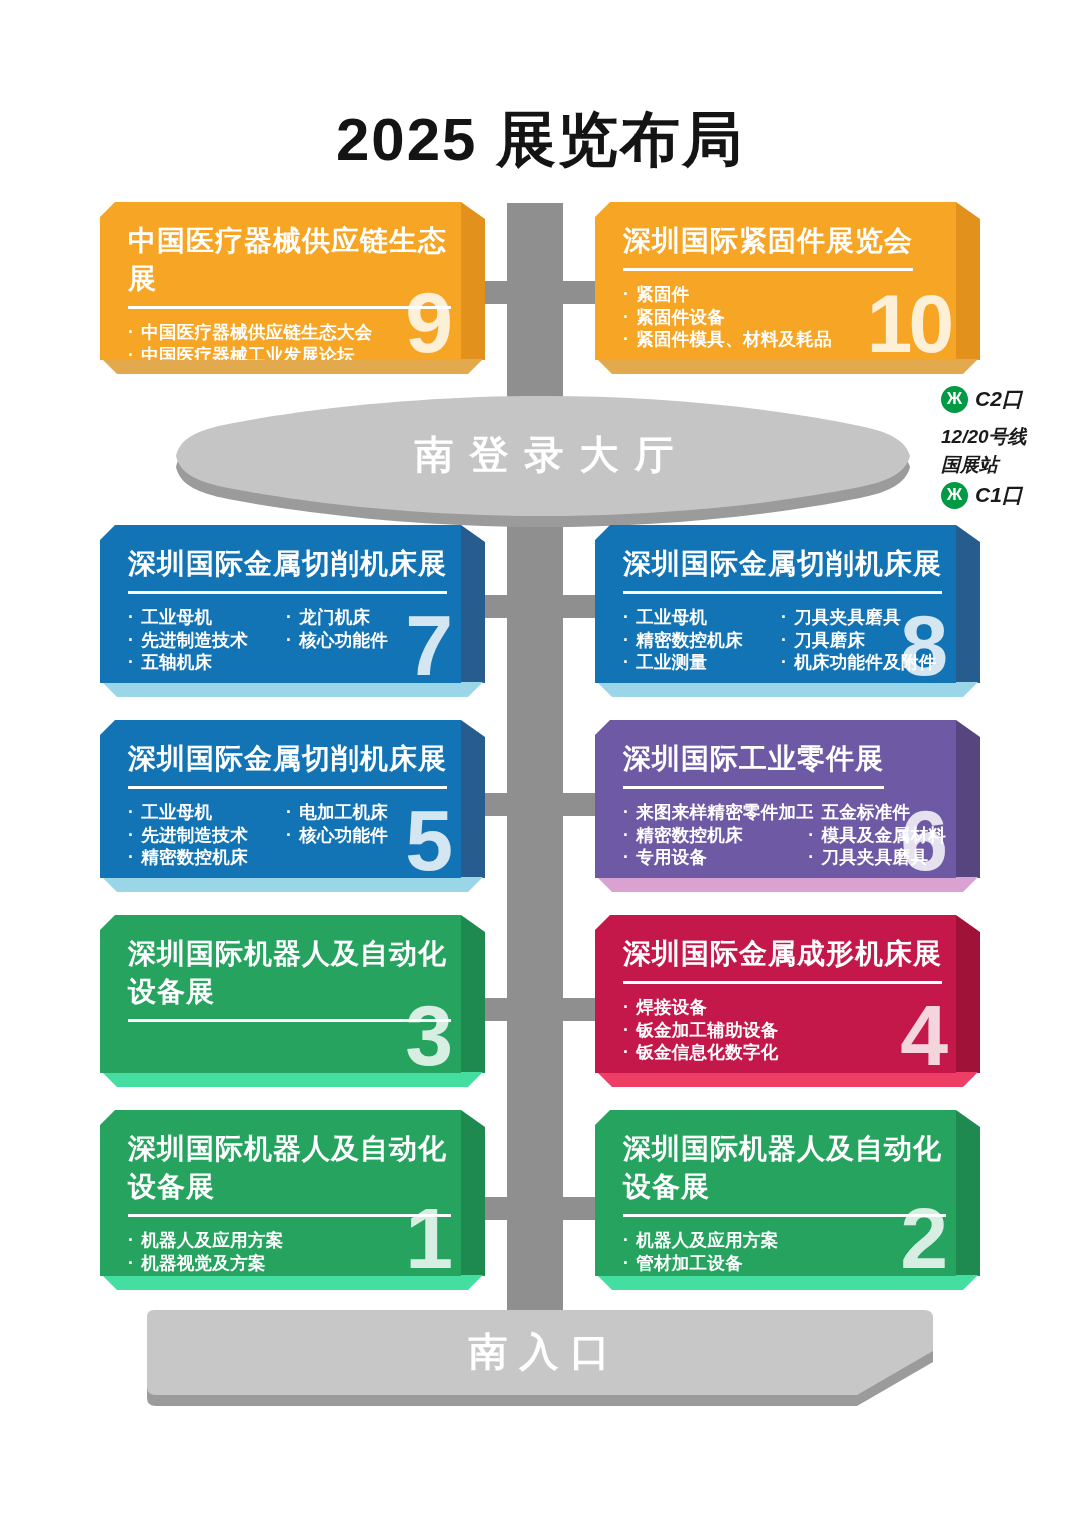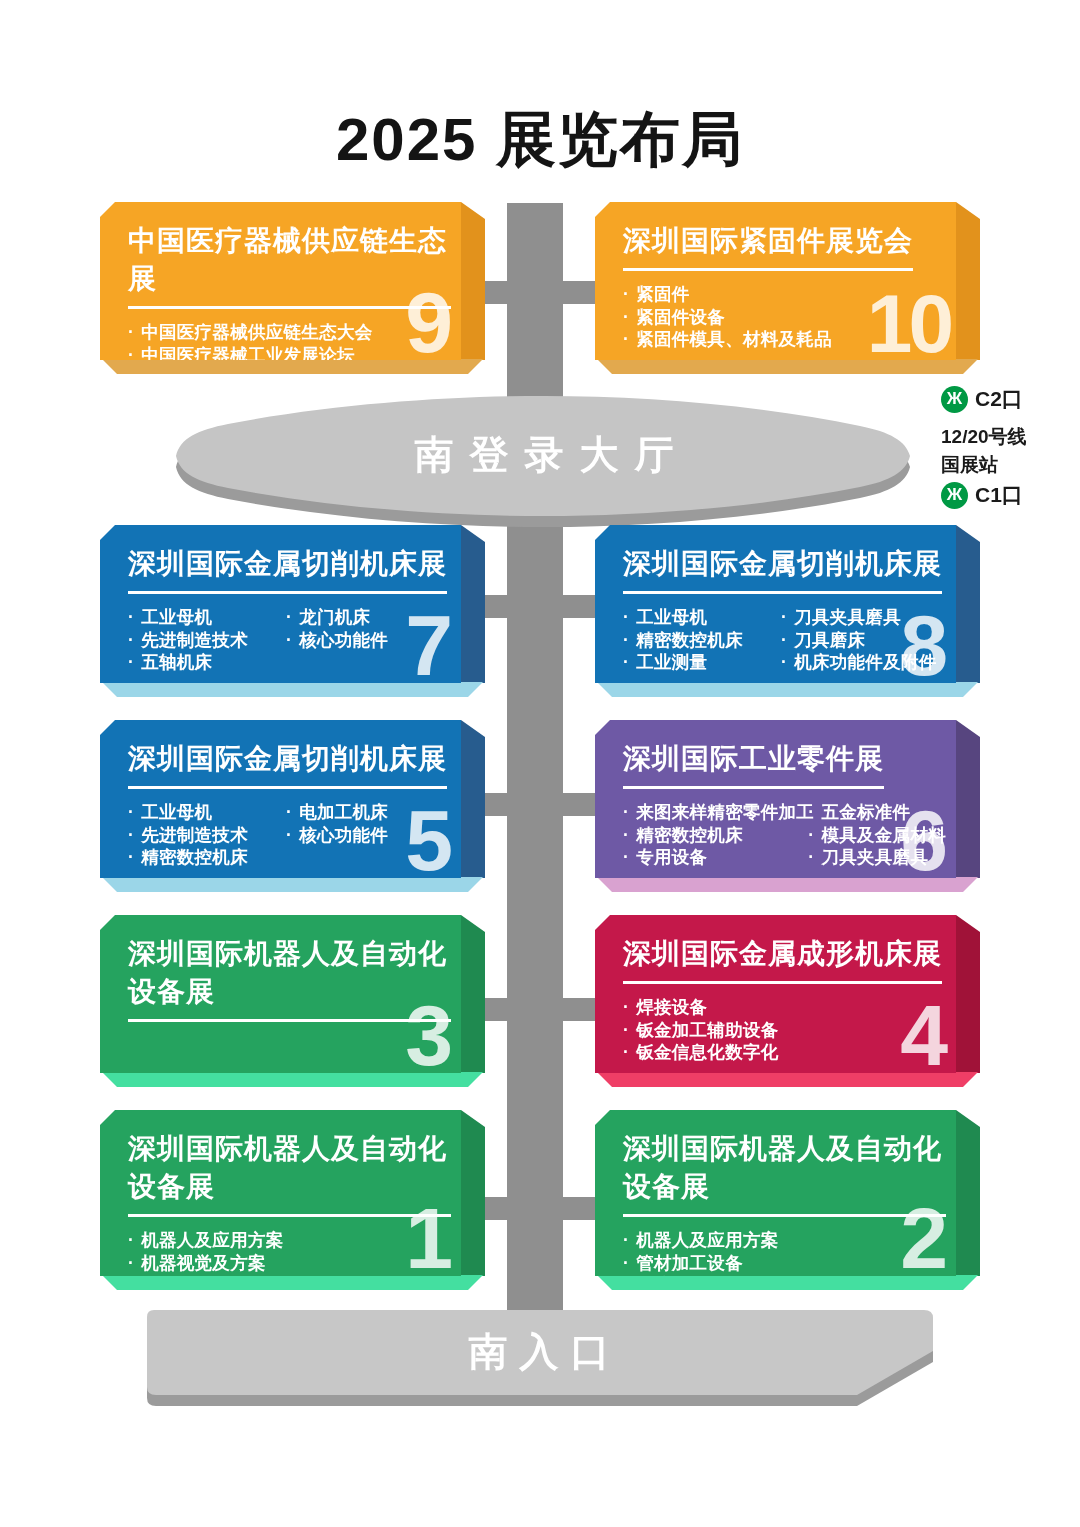--- a/index.html
+++ b/index.html
@@ -91,23 +91,23 @@
   
   .metro { position:absolute; left:941px; z-index:3; display:flex; align-items:center; gap:7px; }
   .metro-c2 { top:385px; }
   .metro-c1 { top:481px; }
   .m-ic {
     width:27px; height:27px; border-radius:50%;
     display:flex; align-items:center; justify-content:center;
     color:#ffffff; font-weight:700; font-size:17px; flex:none;
   }
   .m-ic::before { content:"Ж"; }
-  .m-label { font-size:21px; font-weight:700; color:#1a1a1a; }
+  .m-label { font-size:21px; font-weight:700; color:#1a1a1a;font-style:italic; }
   .metro-lines { position:absolute; left:941px; top:423px; z-index:3;
-    font-size:19px; font-weight:700; color:#1a1a1a; line-height:1.45; }
+    font-size:19px; font-weight:700; color:#1a1a1a; line-height:1.45;font-style:italic; }
 </style>
 </head>
 <body>
 
 <div class="stage">
 
   <h1 class="page-title">2025 展览布局</h1>
 
   <div class="spine" style="background: rgb(143, 143, 143);"></div>
   <div class="crossbar r0" style="background: rgb(143, 143, 143);"></div>

